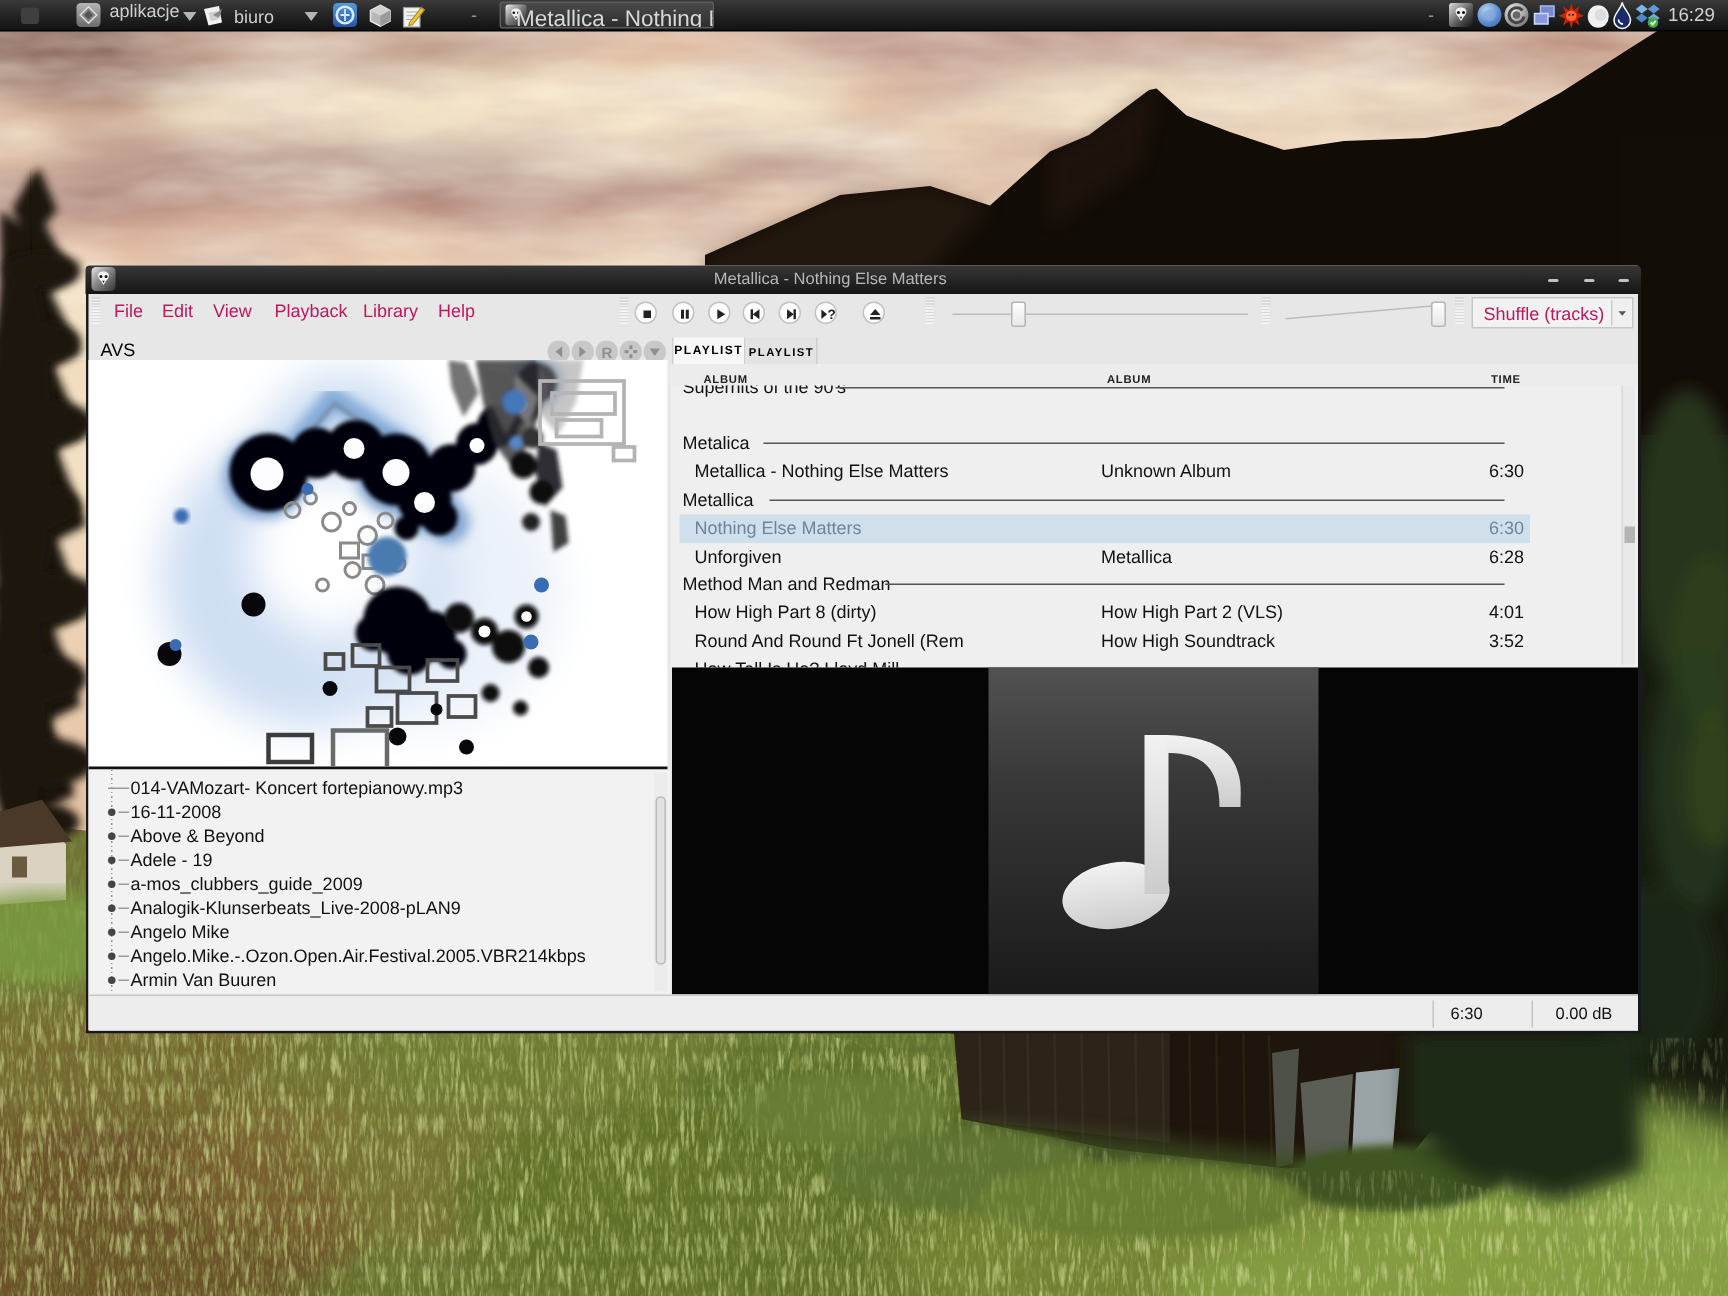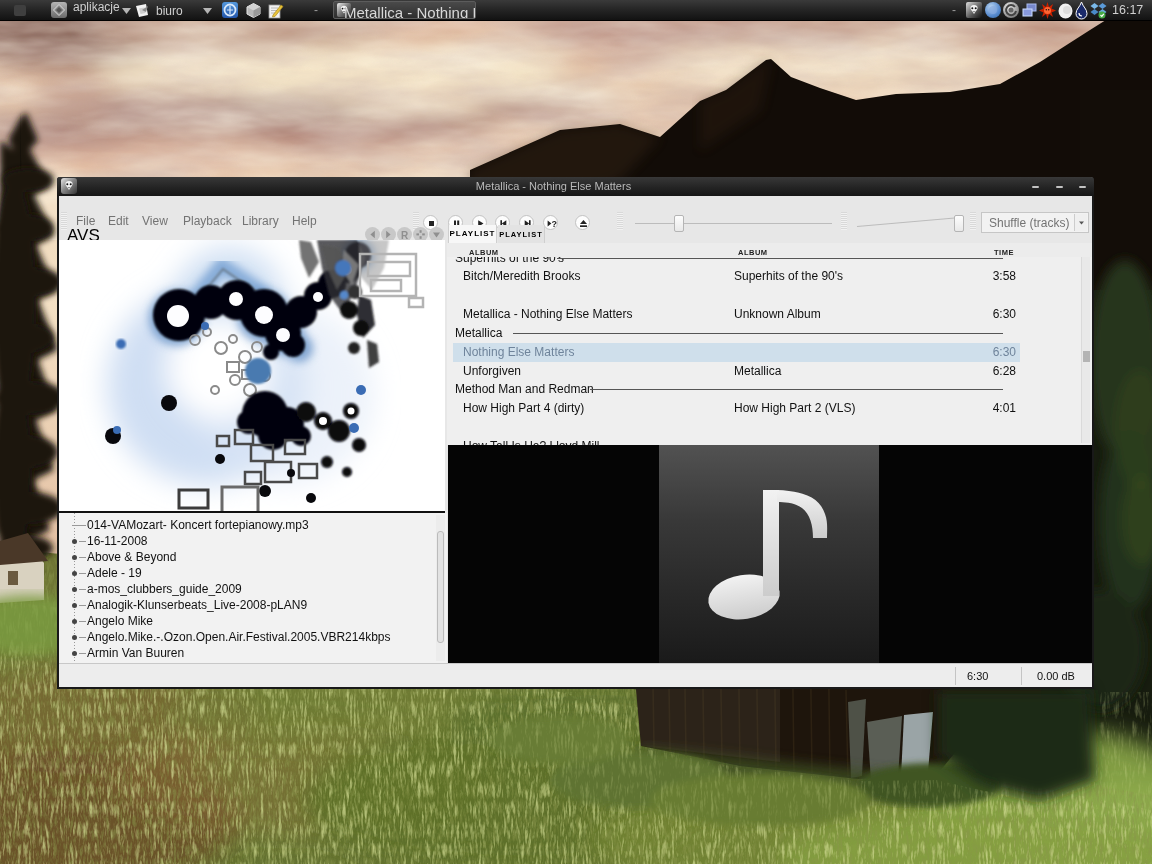--- a/index.html
+++ b/index.html
@@ -11,21 +11,21 @@
   background:linear-gradient(#3a3a3a 0%, #262626 45%, #121212 100%);
   border-bottom:1px solid #000; color:#cfcfcf; font-size:12px; }
 
 #win { position:absolute; left:57px; top:177px; width:1037px; height:512px;
   background:#e7e7e7; border:2px solid #191919; border-top:none; border-radius:3px 3px 0 0; }
 #titlebar { position:absolute; left:-2px; top:0; width:1037px; height:19px;
   background:linear-gradient(#383838,#222 60%,#161616); border-radius:3px 3px 0 0;
   color:#b9b9b9; font-size:11px; }
 #titletext { position:absolute; width:100%; text-align:center; top:3px; transform:translateX(-22px); }
 .tbtn { position:absolute; top:9px; width:7px; height:2px; background:#c2c2c2; border-radius:1px; }
-#menurow { position:absolute; left:0; top:30px; width:1033px; height:28px; color:#737373; }
+#menurow { position:absolute; left:0; top:16px; width:1033px; height:28px; color:#be185d; }
 .menu { position:absolute; top:7px; font-size:12px; }
 #row2 { position:absolute; left:0; top:47px; width:1033px; height:17px; }
 
 .pb { position:absolute; top:8px; width:15px; height:15px; border-radius:50%;
   background:#fdfdfd; border:1px solid #c2c2c2; }
 .nb { position:absolute; top:3px; width:15px; height:15px; border-radius:50%;
   background:#c8c8c8; }
 
 .grip { position:absolute; width:6px; background:repeating-linear-gradient(#d9d9d9 0 1px, #f2f2f2 1px 2px); }
 .track { position:absolute; height:1px; background:#bcbcbc; }
@@ -297,21 +297,21 @@
           <path d="M5 12 A3 3 0 0 0 8 15" fill="none" stroke="#fff" stroke-width="1.2"></path>
         </svg></div>
   <div style="position:absolute;left:1090px;top:2px"><svg width="17" height="17">
           <path d="M4.5 1 L8.5 4 L4.5 7 L0.5 4 Z" fill="#7ab8e8"></path>
           <path d="M12.5 1 L16.5 4 L12.5 7 L8.5 4 Z" fill="#5a9ad8"></path>
           <path d="M4.5 7 L8.5 10 L4.5 13 L0.5 10 Z" fill="#4a8ac8"></path>
           <path d="M12.5 7 L16.5 10 L12.5 13 L8.5 10 Z" fill="#6aaade"></path>
           <circle cx="12" cy="13" r="3.5" fill="#44aa44"></circle>
           <path d="M10.5 13 L11.8 14.3 L13.8 11.8" stroke="#fff" stroke-width="1.2" fill="none"></path>
         </svg></div>
-  <span style="position:absolute;left:1112px;top:3px;color:#d0d0d0;font-size:12.5px">16:17</span>
+  <span style="position:absolute;left:1112px;top:3px;color:#d0d0d0;font-size:12.5px">16:29</span>
 </div>
 <div id="win">
   <div id="titlebar">
     <div id="titletext">Metallica - Nothing Else Matters</div>
     <div style="position:absolute;left:4px;top:1px;width:16px;height:16px;border-radius:3px;background:linear-gradient(135deg,#e8e8e8,#888 45%,#333);"><svg width="16" height="16" viewBox="0 0 16 16">
             <path d="M8 3 C10.5 3 12 4.5 11.5 6.5 C11 8.5 9.5 9 9 10.5 L8 12 L7 10.5 C6.5 9 5 8.5 4.5 6.5 C4 4.5 5.5 3 8 3 Z" fill="#f2f2f2"></path>
             <circle cx="6.3" cy="6.3" r="1" fill="#111"></circle>
             <circle cx="9.7" cy="6.3" r="1" fill="#111"></circle>
             <path d="M7.2 9.2 L8.8 9.2 L8 10.6 Z" fill="#111"></path>
           </svg></div>
@@ -362,21 +362,21 @@
     <div class="handle" style="left:895px;top:8px"></div>
     <div class="grip" style="left:911px;top:5px;height:18px"></div>
     <div id="combo">
           <span style="position:absolute;left:7px;top:3px">Shuffle (tracks)</span>
           <span class="arr"><svg width="13" height="17">
               <path d="M4 7.5 L9 7.5 L6.5 10.5 Z" fill="#555"></path>
             </svg></span>
         </div>
   </div>
   <div id="row2">
-    <span style="position:absolute;left:8px;top:2px;font-size:17px">AVS</span>
+    <span style="position:absolute;left:8px;top:2px;font-size:12px">AVS</span>
     <div class="nb" style="left:306px"><svg width="15" height="15">
             <path d="M9.8 3.8 L5.4 7.5 L9.8 11.2 Z" fill="#8f8f8f"></path>
           </svg></div>
     <div class="nb" style="left:322px"><svg width="15" height="15">
             <path d="M5.2 3.8 L9.6 7.5 L5.2 11.2 Z" fill="#8f8f8f"></path>
           </svg></div>
     <div class="nb" style="left:338px"><svg width="15" height="15">
             <text x="4" y="11.5" font-size="10" font-weight="bold" fill="#8f8f8f" font-family="Liberation Sans">R</text>
           </svg></div>
     <div class="nb" style="left:354px"><svg width="15" height="15">
@@ -538,24 +538,23 @@
 
     <rect x="120" y="250" width="29" height="18" fill="none" stroke="#3c3c3c" stroke-width="3"></rect>
     <rect x="163" y="247" width="36" height="26" fill="none" stroke="#6a6a6a" stroke-width="3"></rect>
   </svg>
   </div>
   <div id="playlist">
     <div class="plrow" style="top:6px">
           <span class="plgroup">Superhits of the 90's</span>
           <span class="plline" style="left:110px;width:446px"></span>
         </div>
-    <div class="plrow" style="top:24px">
-          <span class="plname">Bitch/Meredith Brooks</span>
-          <span class="plalbum">Superhits of the 90's</span>
-          <span class="pltime">3:58</span>
+    <div class="plrow" style="top:42.5px">
+          <span class="plgroup">Metalica</span>
+          <span class="plline" style="left:62px;width:494px"></span>
         </div>
     <div class="plrow" style="top:61.5px">
           <span class="plname">Metallica - Nothing Else Matters</span>
           <span class="plalbum">Unknown Album</span>
           <span class="pltime">6:30</span>
         </div>
     <div class="plrow" style="top:80.5px">
           <span class="plgroup">Metallica</span>
           <span class="plline" style="left:66px;width:490px"></span>
         </div>
@@ -566,23 +565,28 @@
     <div class="plrow" style="top:118.5px">
           <span class="plname">Unforgiven</span>
           <span class="plalbum">Metallica</span>
           <span class="pltime">6:28</span>
         </div>
     <div class="plrow" style="top:137px">
           <span class="plgroup">Method Man and Redman</span>
           <span class="plline" style="left:143px;width:413px"></span>
         </div>
     <div class="plrow" style="top:156px">
-          <span class="plname">How High Part 4 (dirty)</span>
+          <span class="plname">How High Part 8 (dirty)</span>
           <span class="plalbum">How High Part 2 (VLS)</span>
           <span class="pltime">4:01</span>
+        </div>
+    <div class="plrow" style="top:174.5px">
+          <span class="plname">Round And Round Ft Jonell (Rem</span>
+          <span class="plalbum">How High Soundtrack</span>
+          <span class="pltime">3:52</span>
         </div>
     <div class="plrow" style="top:193.5px">
           <span class="plname">How Tall Is He? Lloyd Mill...</span>
         </div>
     <div id="plscroll">
           <div id="plthumb"></div>
         </div>
     <div id="plheadband">
           <span class="plhead" style="left:22px;top:5px">ALBUM</span>
           <span class="plhead" style="left:291px;top:5px">ALBUM</span>

